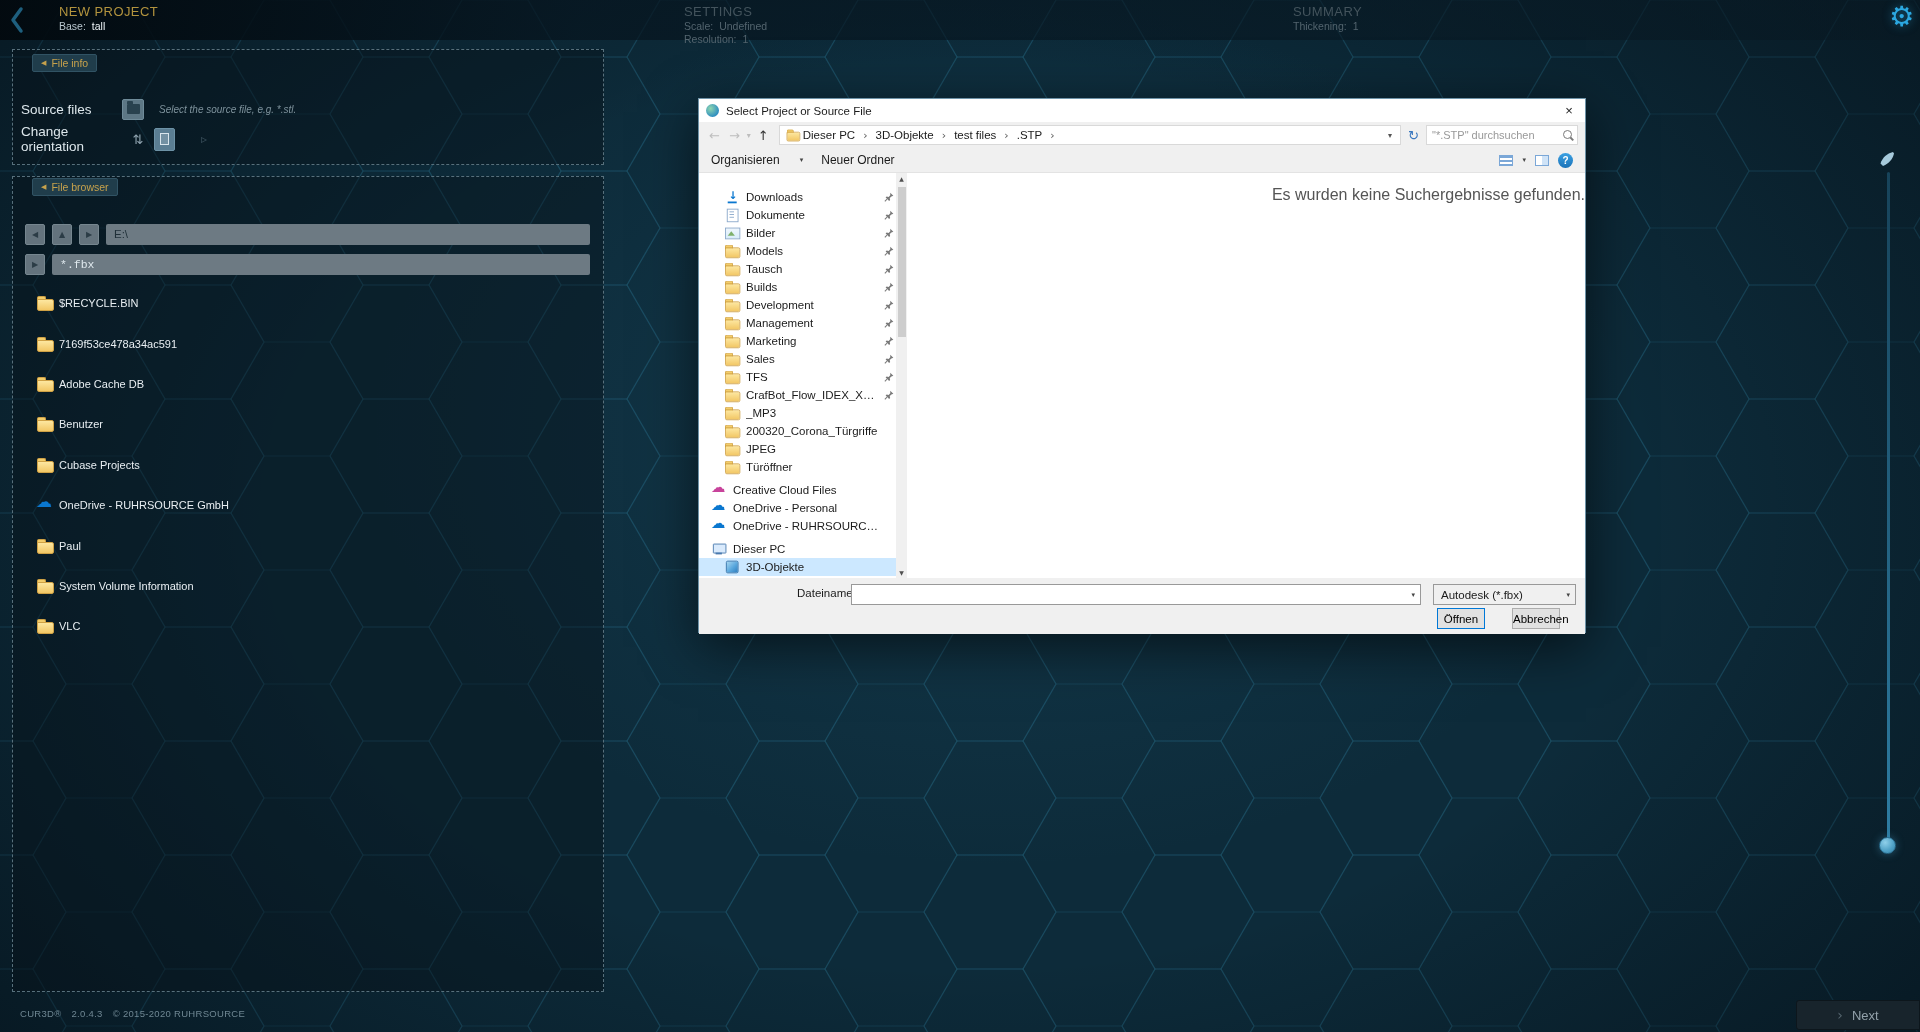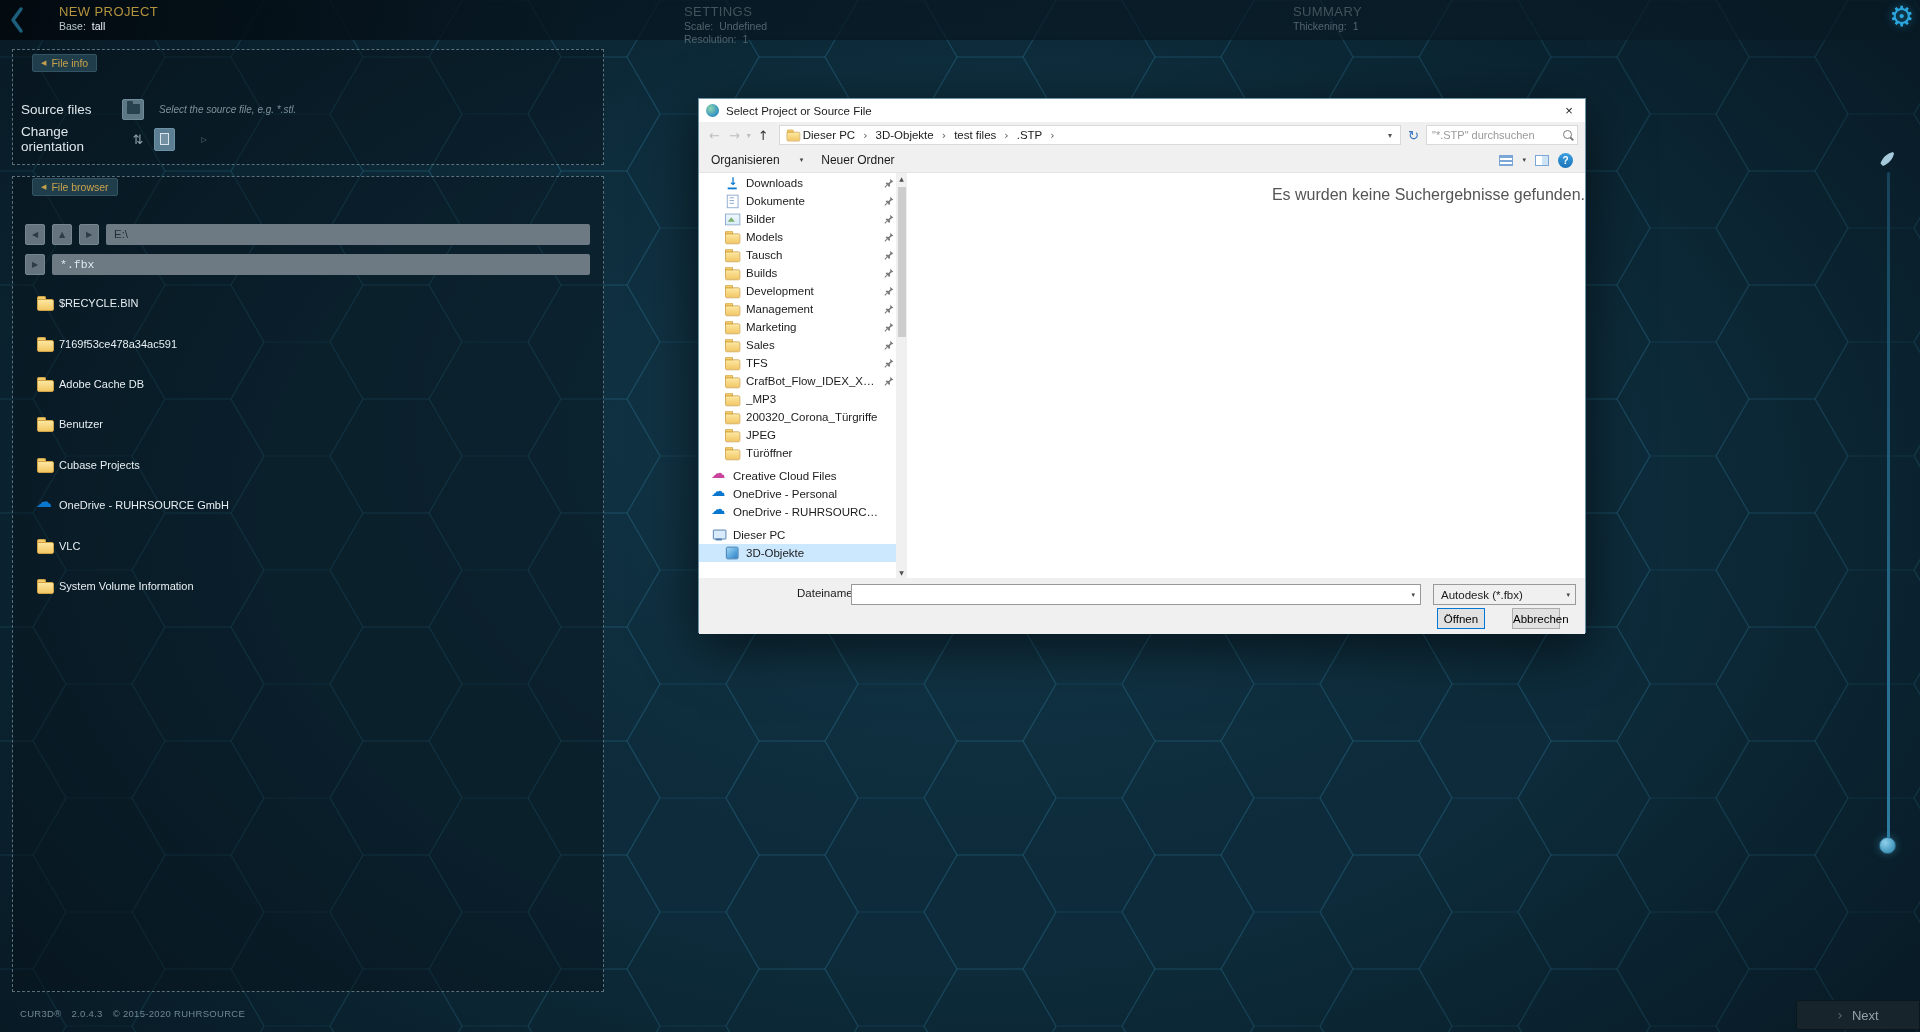--- a/index.html
+++ b/index.html
@@ -107,21 +107,21 @@
 .mag::after{content:"";position:absolute;left:9px;top:10px;width:4px;height:1.5px;background:#7a7a7a;transform:rotate(45deg);}
 .dlg-toolbar{height:25px;display:flex;align-items:center;padding:0 12px;font-size:12px;border-bottom:1px solid #e3e3e3;background:#f0f0f0;}
 .tb-item{display:flex;align-items:center;gap:20px;cursor:pointer;margin-right:18px;}
 .tb-caret{font-size:7px;color:#444;font-family:"DejaVu Sans",sans-serif;}
 .tb-right{margin-left:auto;display:flex;align-items:center;gap:9px;}
 .ico-views{width:14px;height:11px;background:repeating-linear-gradient(#7ba7d7 0 2px, #fff 2px 4px);border:1px solid #7ba7d7;cursor:pointer;}
 .ico-preview{width:14px;height:11px;border:1px solid #7ba7d7;background:linear-gradient(90deg,#fff 50%,#cfe3f7 50%);cursor:pointer;}
 .ico-help{width:15px;height:15px;border-radius:50%;background:linear-gradient(#3ba1e3,#1a72b8);color:#fff;font-size:10px;font-weight:bold;display:flex;align-items:center;justify-content:center;cursor:pointer;}
 .dlg-body{height:405px;background:#fff;display:flex;position:relative;}
 .dlg-sidebar{position:relative;flex:0 0 208px;width:208px;}
-.sb-list{padding-top:1px;}
+.sb-list{padding-top:15px;}
 .sb-item{display:flex;align-items:center;height:18px;font-size:11.5px;gap:5px;padding-right:13px;cursor:pointer;white-space:nowrap;}
 .sb-item.lvl0{padding-left:13px;justify-content:flex-end;}
 .sb-item.lvl1{padding-left:26px;}
 .sb-item.gap{margin-top:5px;}
 .sb-item.selected{background:#cce8ff;}
 .sb-label{overflow:hidden;text-overflow:ellipsis;flex:1;min-width:0;}
 .sb-item .pin{visibility:hidden;display:flex;flex:0 0 auto;}
 .sb-item.pinned .pin{visibility:visible;}
 .sb-item .ico{transform:scale(.9);transform-origin:left center;}
 .sb-scroll{position:absolute;top:0;right:0;bottom:0;width:11px;background:#f0f0f0;display:flex;flex-direction:column;align-items:center;cursor:pointer;}
@@ -279,29 +279,33 @@
           <span class="ico ico-folder"></span>
           <span class="fb-name">Cubase Projects</span>
         </div>
 
         <div class="fb-row">
           <span class="ico ico-cloud"></span>
           <span class="fb-name">OneDrive - RUHRSOURCE GmbH</span>
         </div>
 
 
+        <div class="fb-row">
+          <span class="ico ico-folder"></span>
+          <span class="fb-name">Paul</span>
+        </div>
+
+        <div class="fb-row">
+          <span class="ico ico-folder"></span>
+          <span class="fb-name">System Volume Information</span>
+        </div>
 
         <div class="fb-row">
           <span class="ico ico-folder"></span>
           <span class="fb-name">VLC</span>
-        </div>
-
-        <div class="fb-row">
-          <span class="ico ico-folder"></span>
-          <span class="fb-name">System Volume Information</span>
         </div>
       </div>
   </section>
 
   <div class="win-dialog">
     <div class="dlg-titlebar">
       <span class="dlg-appicon"></span>
       <span class="dlg-title">Select Project or Source File</span>
       <span class="dlg-close">×</span>
     </div>

